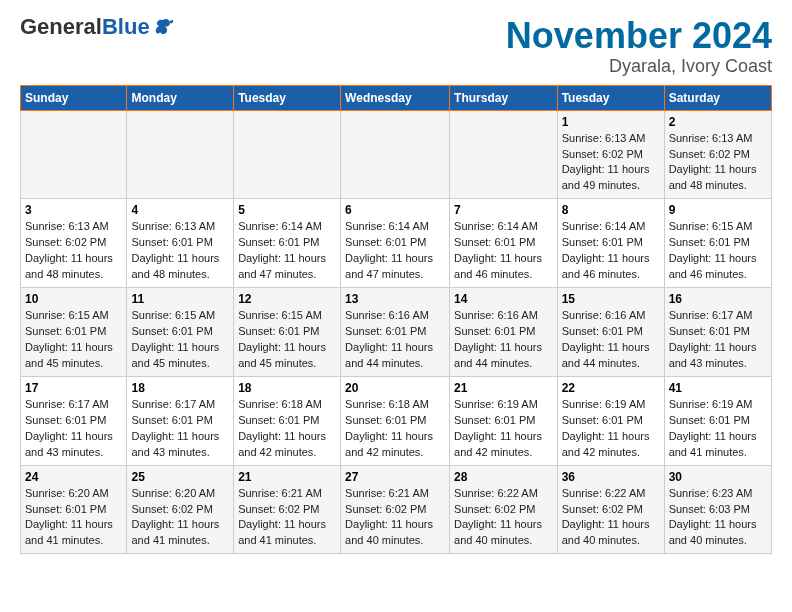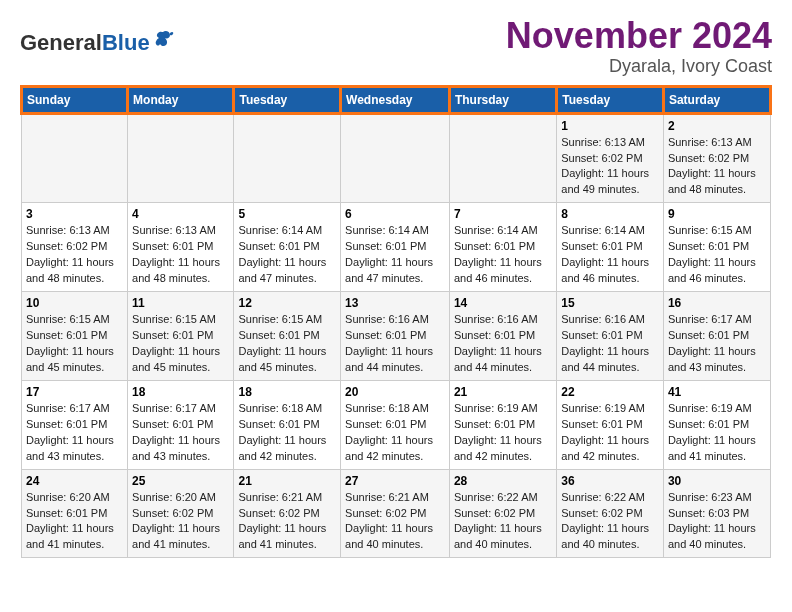--- a/index.html
+++ b/index.html
@@ -29,40 +29,40 @@
       font-size: 22px;
       font-weight: bold;
       line-height: 1;
     }
     .title-block {
       text-align: right;
     }
     .month-title {
       font-size: 36px;
       font-weight: bold;
-      color: #701a75;
+      color: #0369a1;
       line-height: 1.1;
     }
     .location {
       font-size: 18px;
       color: #555;
     }
     .calendar {
       width: 100%;
       border-collapse: collapse;
       font-size: 10.5px;
     }
     .calendar thead th {
       background: #1a5fa8;
       color: #fff;
       padding: 5px 4px;
       text-align: left;
       font-size: 12px;
       font-weight: bold;
-      border: 3px solid #f97316;
+      border: 1px solid #f97316;
     }
     .calendar tbody td {
       border: 1px solid #ccc;
       vertical-align: top;
       padding: 4px 4px 4px 4px;
       width: 113px;
       min-height: 70px;
       height: 76px;
     }
     .calendar tbody tr:nth-child(odd) td {
@@ -85,21 +85,21 @@
     .empty-cell {
       background: #f5f5f5;
     }
   </style>
 </head>
 <body>
 
 <div class="page">
   <div class="header">
     <div class="logo">
-      <div style="display:flex;align-items:center;margin-top:16px;">
+      <div style="display:flex;align-items:flex-end;">
         <span class="logo-text">
           <span style="color:#333;font-weight:bold;">General</span><span style="color:#1a5fa8;font-weight:bold;">Blue</span>
         </span>
 
         <svg width="22" height="22" viewBox="0 0 22 22" style="margin-left:2px;margin-top:-8px;">
           <path d="M11 4 C13 2, 18 3, 18 7 C18 10, 15 11, 13 10 C15 12, 16 15, 14 17 C12 19, 9 18, 8 16 C7 18, 5 18, 4 16 C3 14, 5 11, 7 10 C5 9, 4 7, 6 5 C8 3, 10 4, 11 4 Z" fill="#1a5fa8"></path>
           <path d="M18 5 C20 3, 22 4, 21 6 C20 8, 18 7, 18 7" fill="#1a5fa8"></path>
         </svg>
       </div>
     </div>

